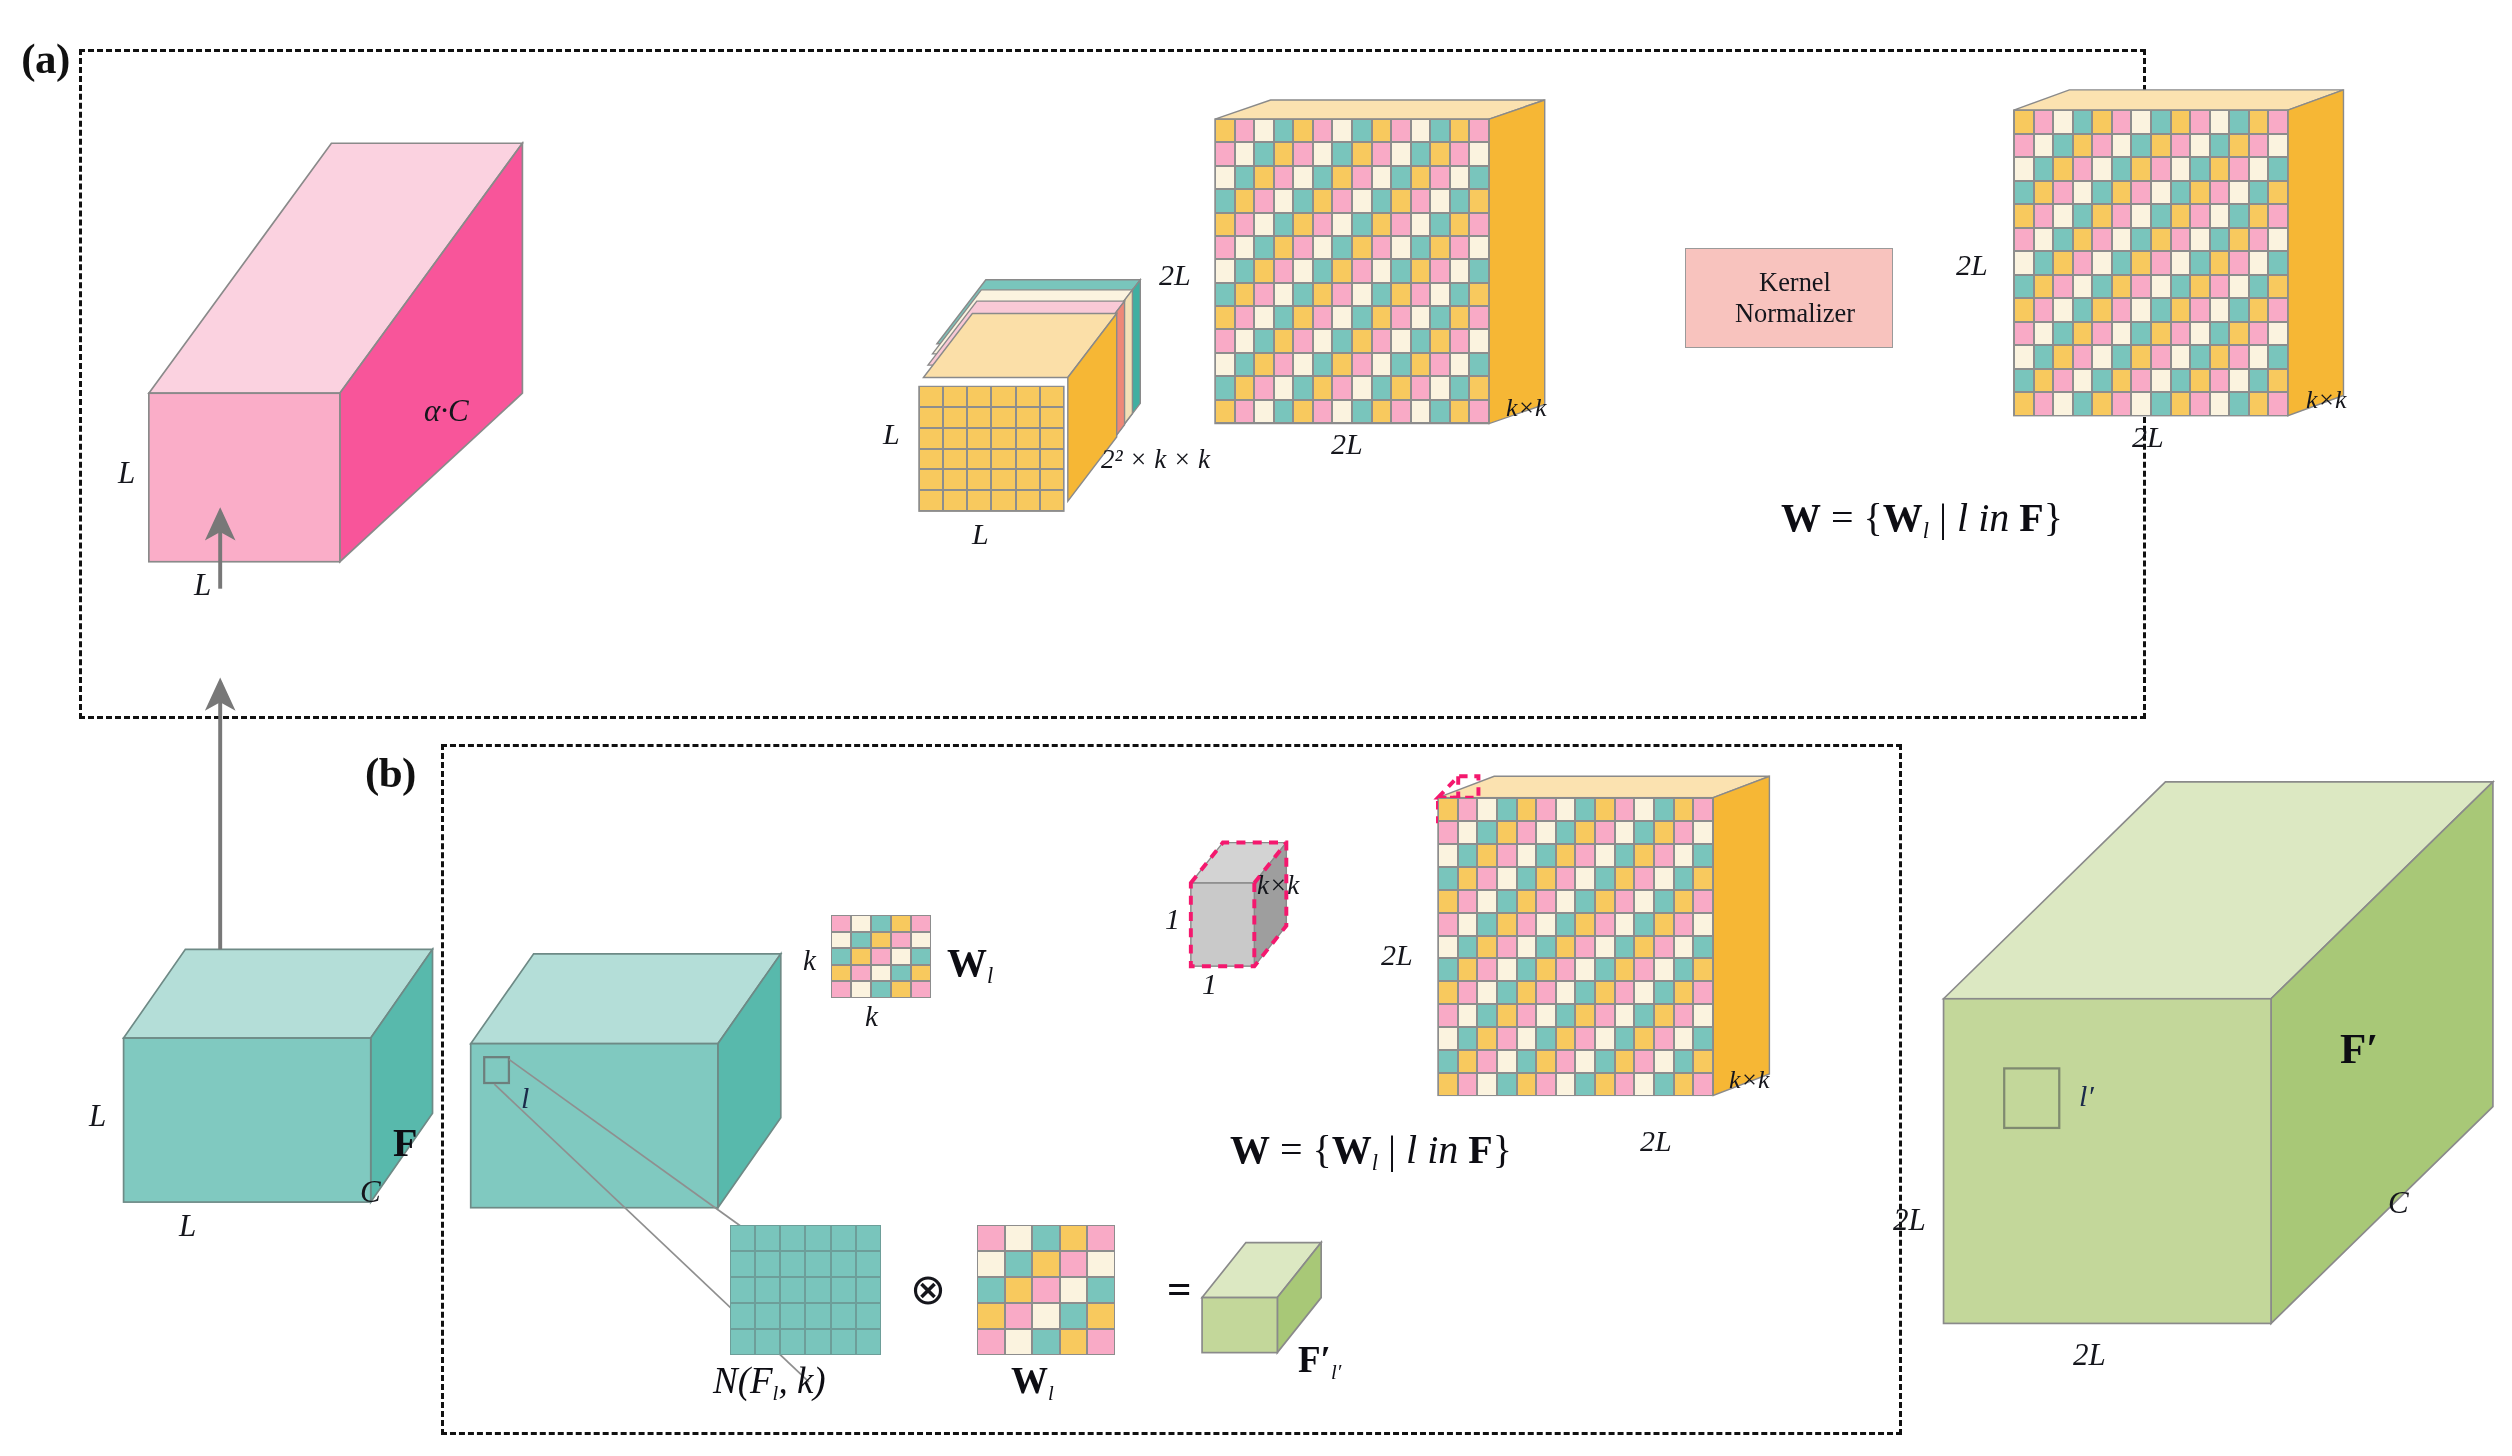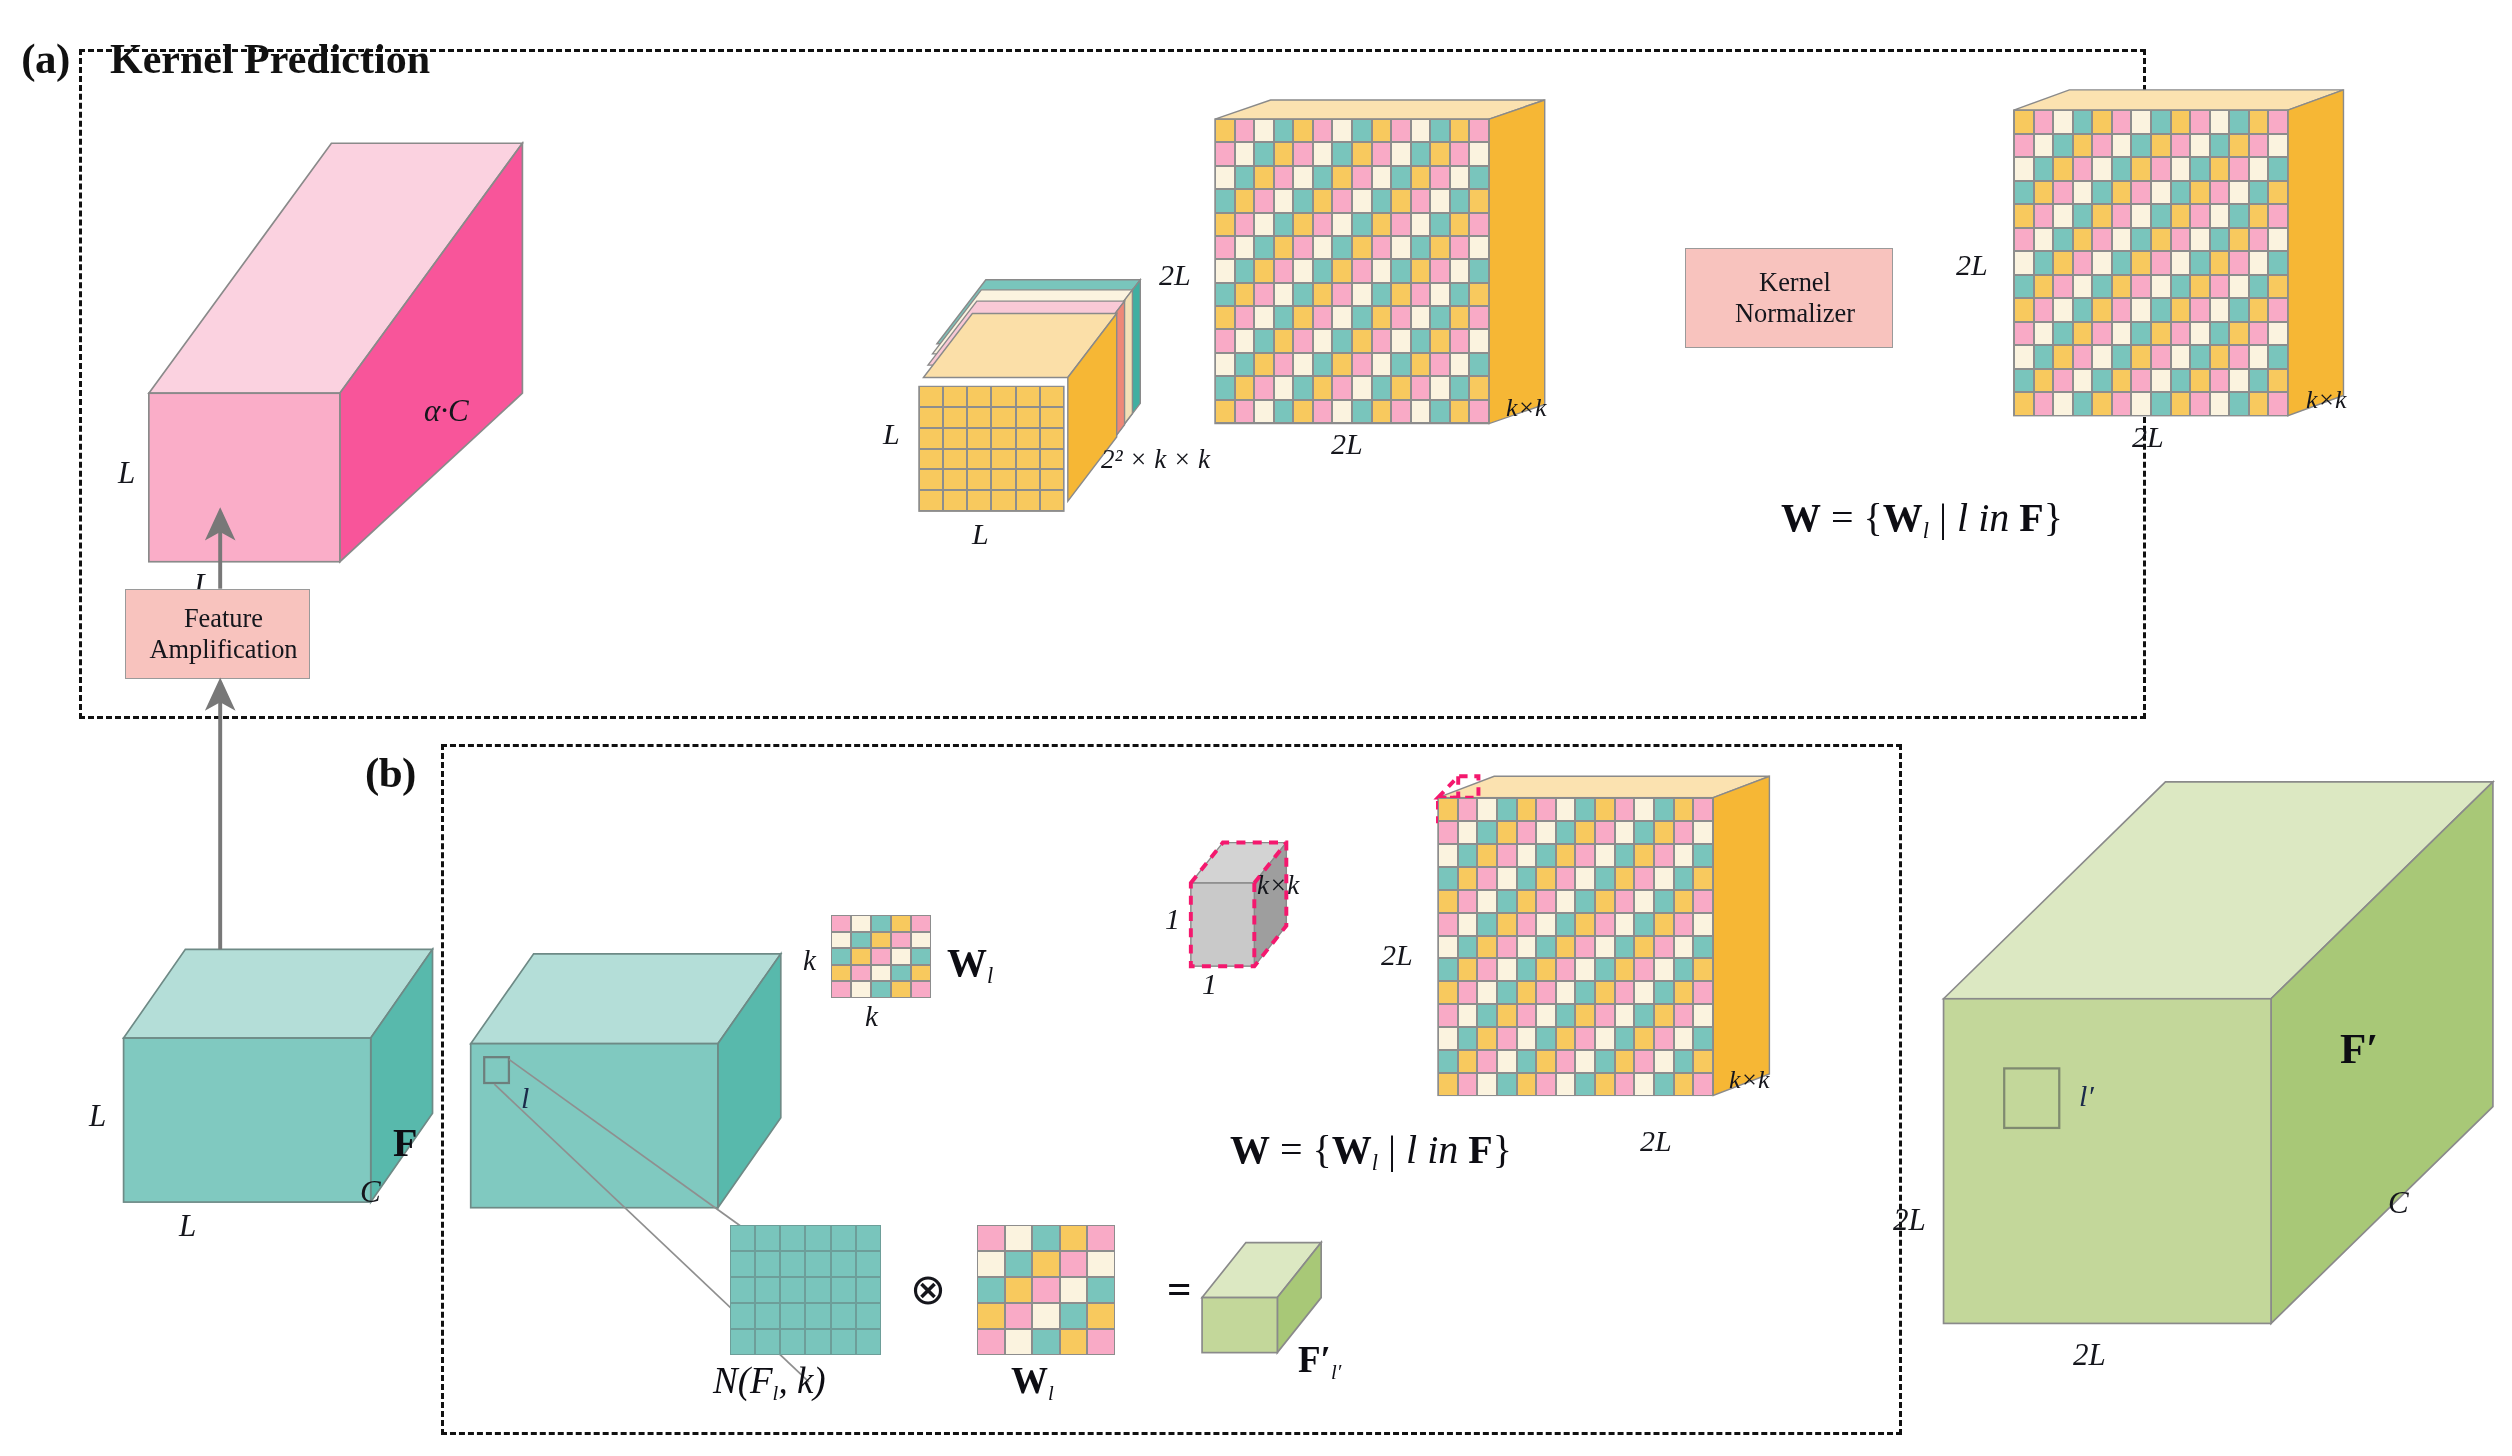--- a/index.html
+++ b/index.html
@@ -76,44 +76,39 @@
   .plaingrid div{border:1.1px solid #7d9c98;box-sizing:border-box;background:#77C4BC;}
 </style>
 </head>
 <body>
 
 <div id="stage">
 
   
   <div class="panelbox" style="left:79px;top:49px;width:2067px;height:670px;"></div>
   <div class="paneltag" style="left:21.3px;top:34px;">(a)</div>
-  <div class="paneltitle" style="left:110px;top:35px;">Kernel Prediction</div>
 
   
   <div class="panelbox" style="left:441px;top:744px;width:1461px;height:691px;"></div>
   <div class="paneltag" style="left:365px;top:748px;">(b)</div>
 
   
   <svg class="ov" viewBox="0 0 4472 2592" width="2512" height="1456">
 
     <polygon points="265,700 590,255 930,255 605,700" fill="#FBD2E0" stroke="#8a8a8a" stroke-width="3"></polygon>
 
     <polygon points="605,700 930,255 930,700 605,1000" fill="#F8559A" stroke="#8a8a8a" stroke-width="3"></polygon>
 
     <rect x="265" y="700" width="340" height="300" fill="#FAADC8" stroke="#8a8a8a" stroke-width="3"></rect>
   </svg>
   <div class="mathlabel" style="left:118px;top:455px;font-size:31px;">L</div>
   <div class="mathlabel" style="left:194px;top:567px;font-size:31px;">L</div>
   <div class="mathlabel" style="left:424px;top:393px;font-size:31px;">α·C</div>
 
   
-  <div class="procbox" style="left:125px;top:589px;width:185px;height:90px;">
-    <span>Feature</span>
-    <span>Amplification</span>
-  </div>
 
   
 
   
   <div class="procbox" style="left:1685px;top:248px;width:208px;height:100px;">
     <span>Kernel</span>
     <span>Normalizer</span>
   </div>
 
   

